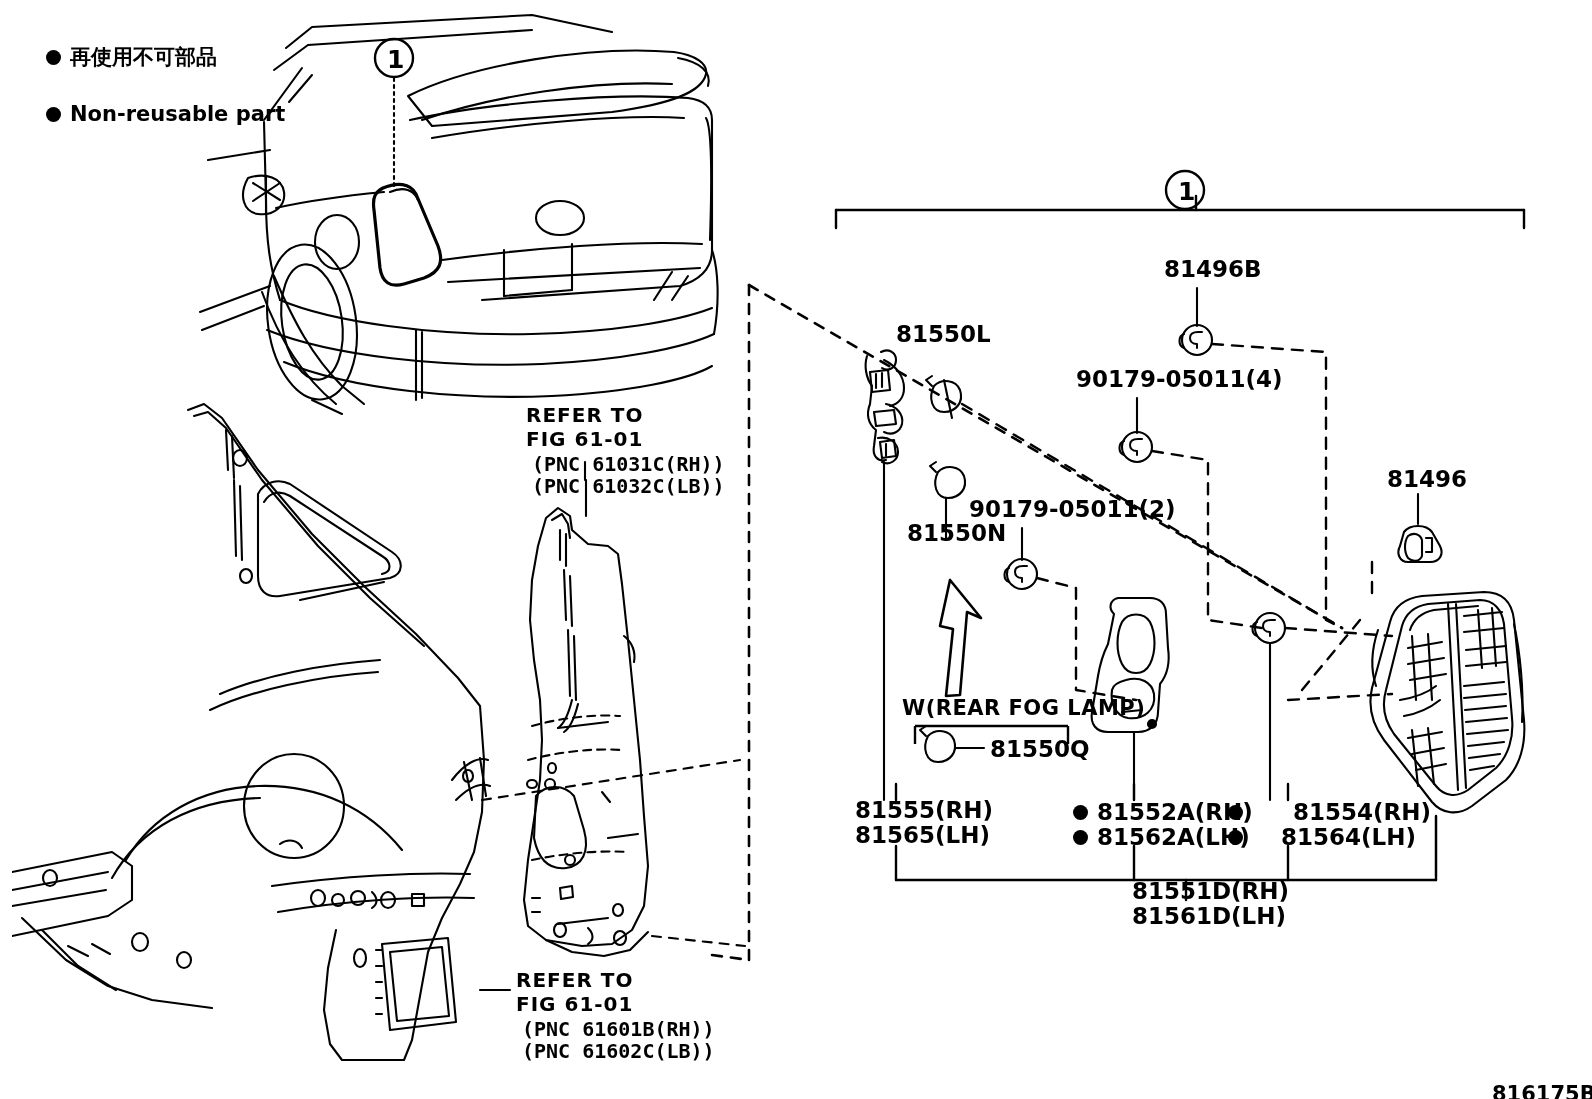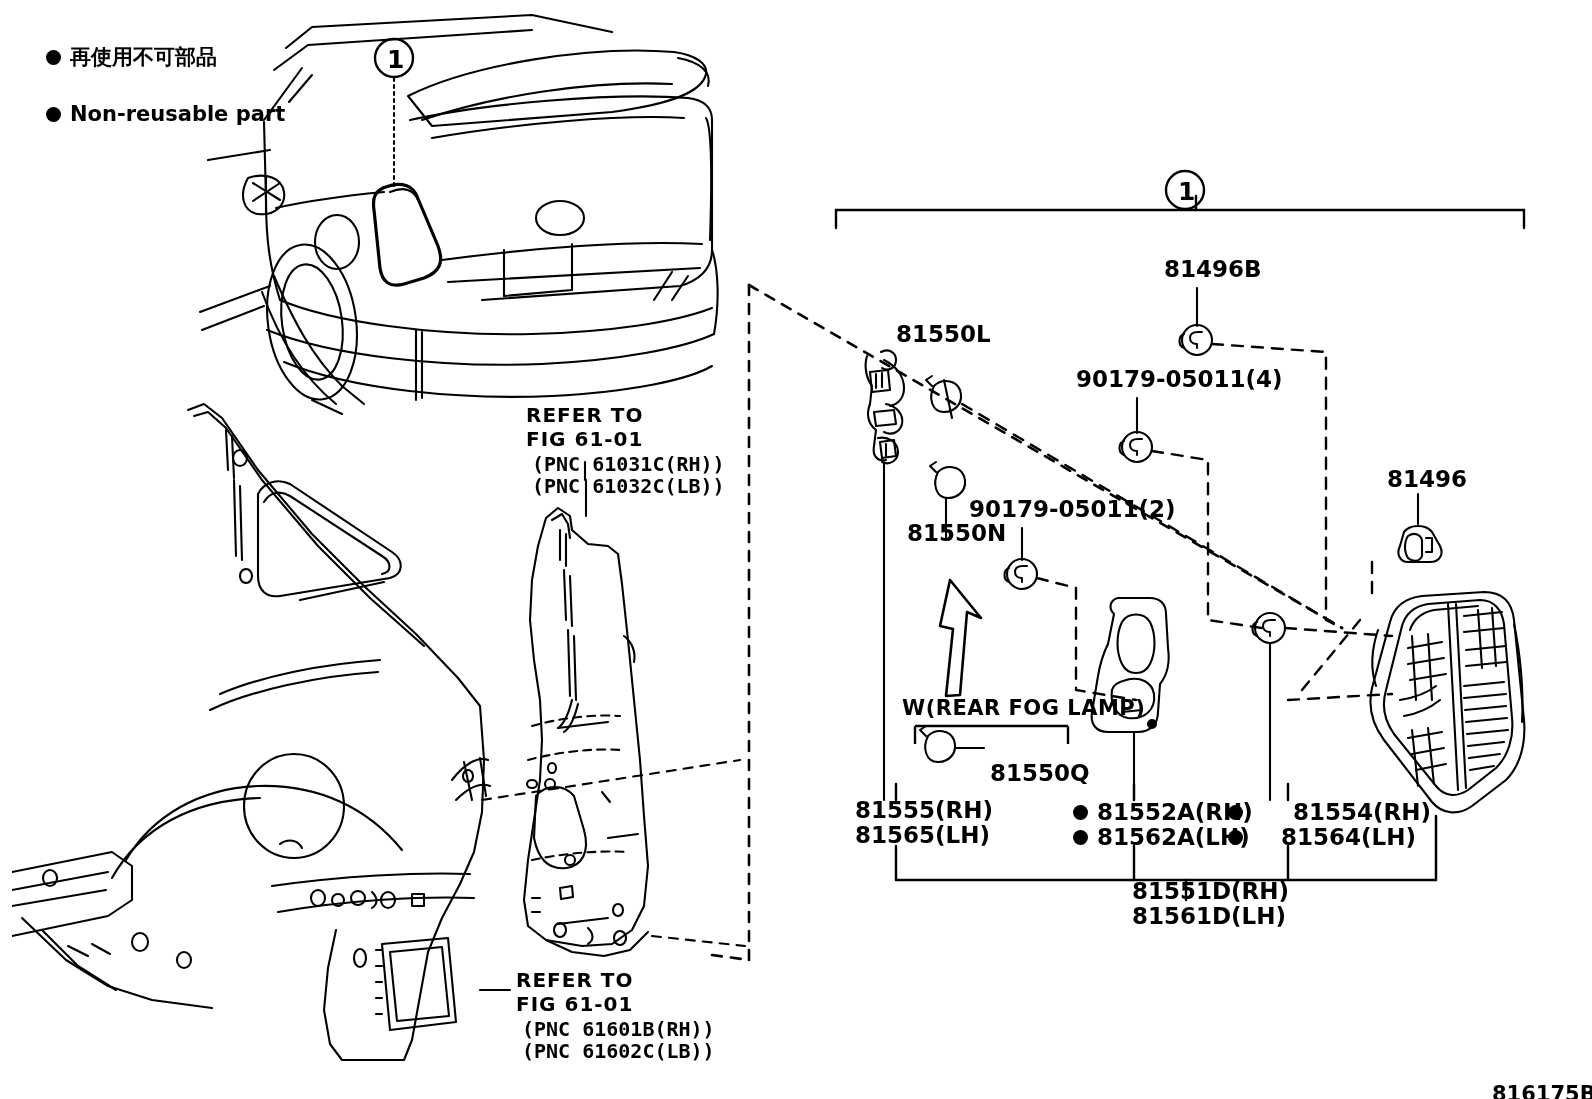--- a/index.html
+++ b/index.html
@@ -414,21 +414,21 @@
   <div class="txt lbl" style="left:1064px;top:366px;">90179-05011(4)</div>
   <div class="txt lbl" style="left:957px;top:496px;">90179-05011(2)</div>
   <div class="txt lbl" style="left:1375px;top:466px;">81496</div>
 
   <div class="txt fogtxt" style="left:890px;top:696px;">W(REAR FOG LAMP)</div>
   <svg class="layer" viewBox="0 0 1592 1099">
     <g fill="none" stroke="#000" stroke-width="2.4">
       <path d="M903 726 L1056 726 M903 726 L903 744 M1056 726 L1056 744"></path>
     </g>
   </svg>
-  <div class="txt lbl" style="left:978px;top:736px;margin-top:24px;">81550Q</div>
+  <div class="txt lbl" style="left:978px;top:736px;">81550Q</div>
 
   <div>
     <div class="txt lbl" style="left:843px;top:797px;">81555(RH)</div>
     <div class="txt lbl" style="left:843px;top:822px;">81565(LH)</div>
   </div>
 
   <div class="txt rowlbl" style="left:1061px;top:797px;">
     <span class="bullet"></span>
     <span class="lbl">81552A(RH)</span>
   </div>

